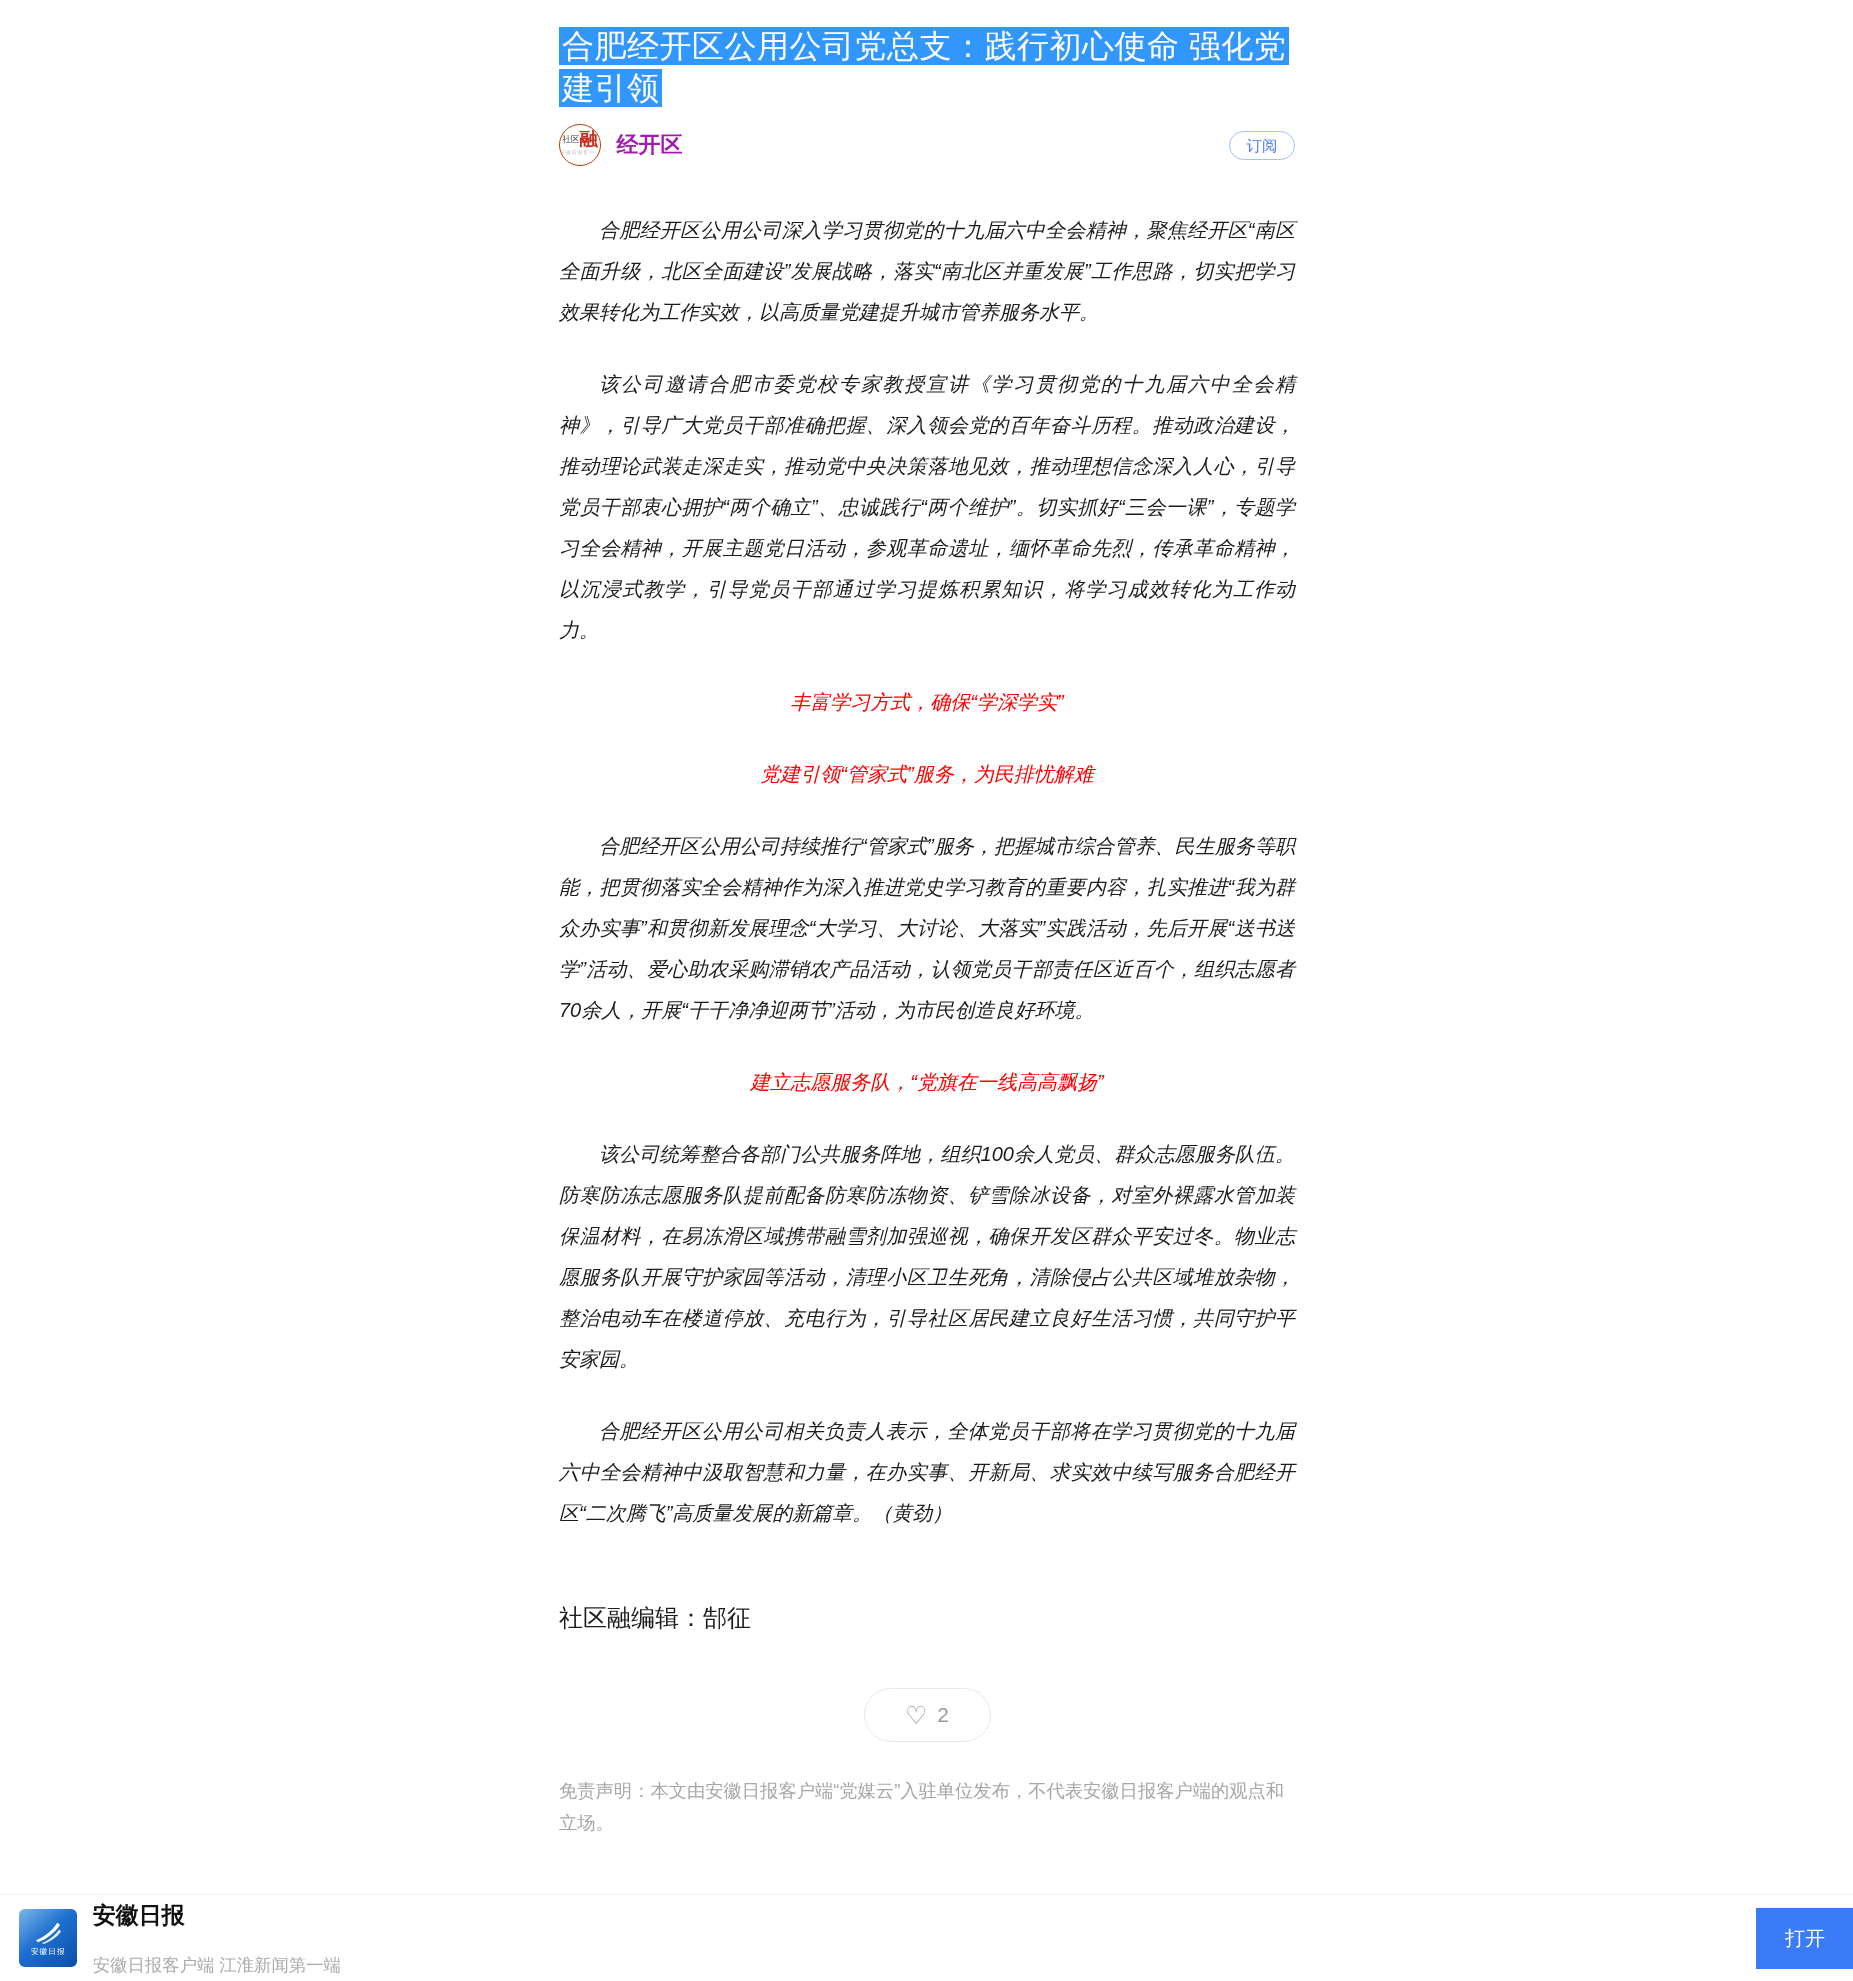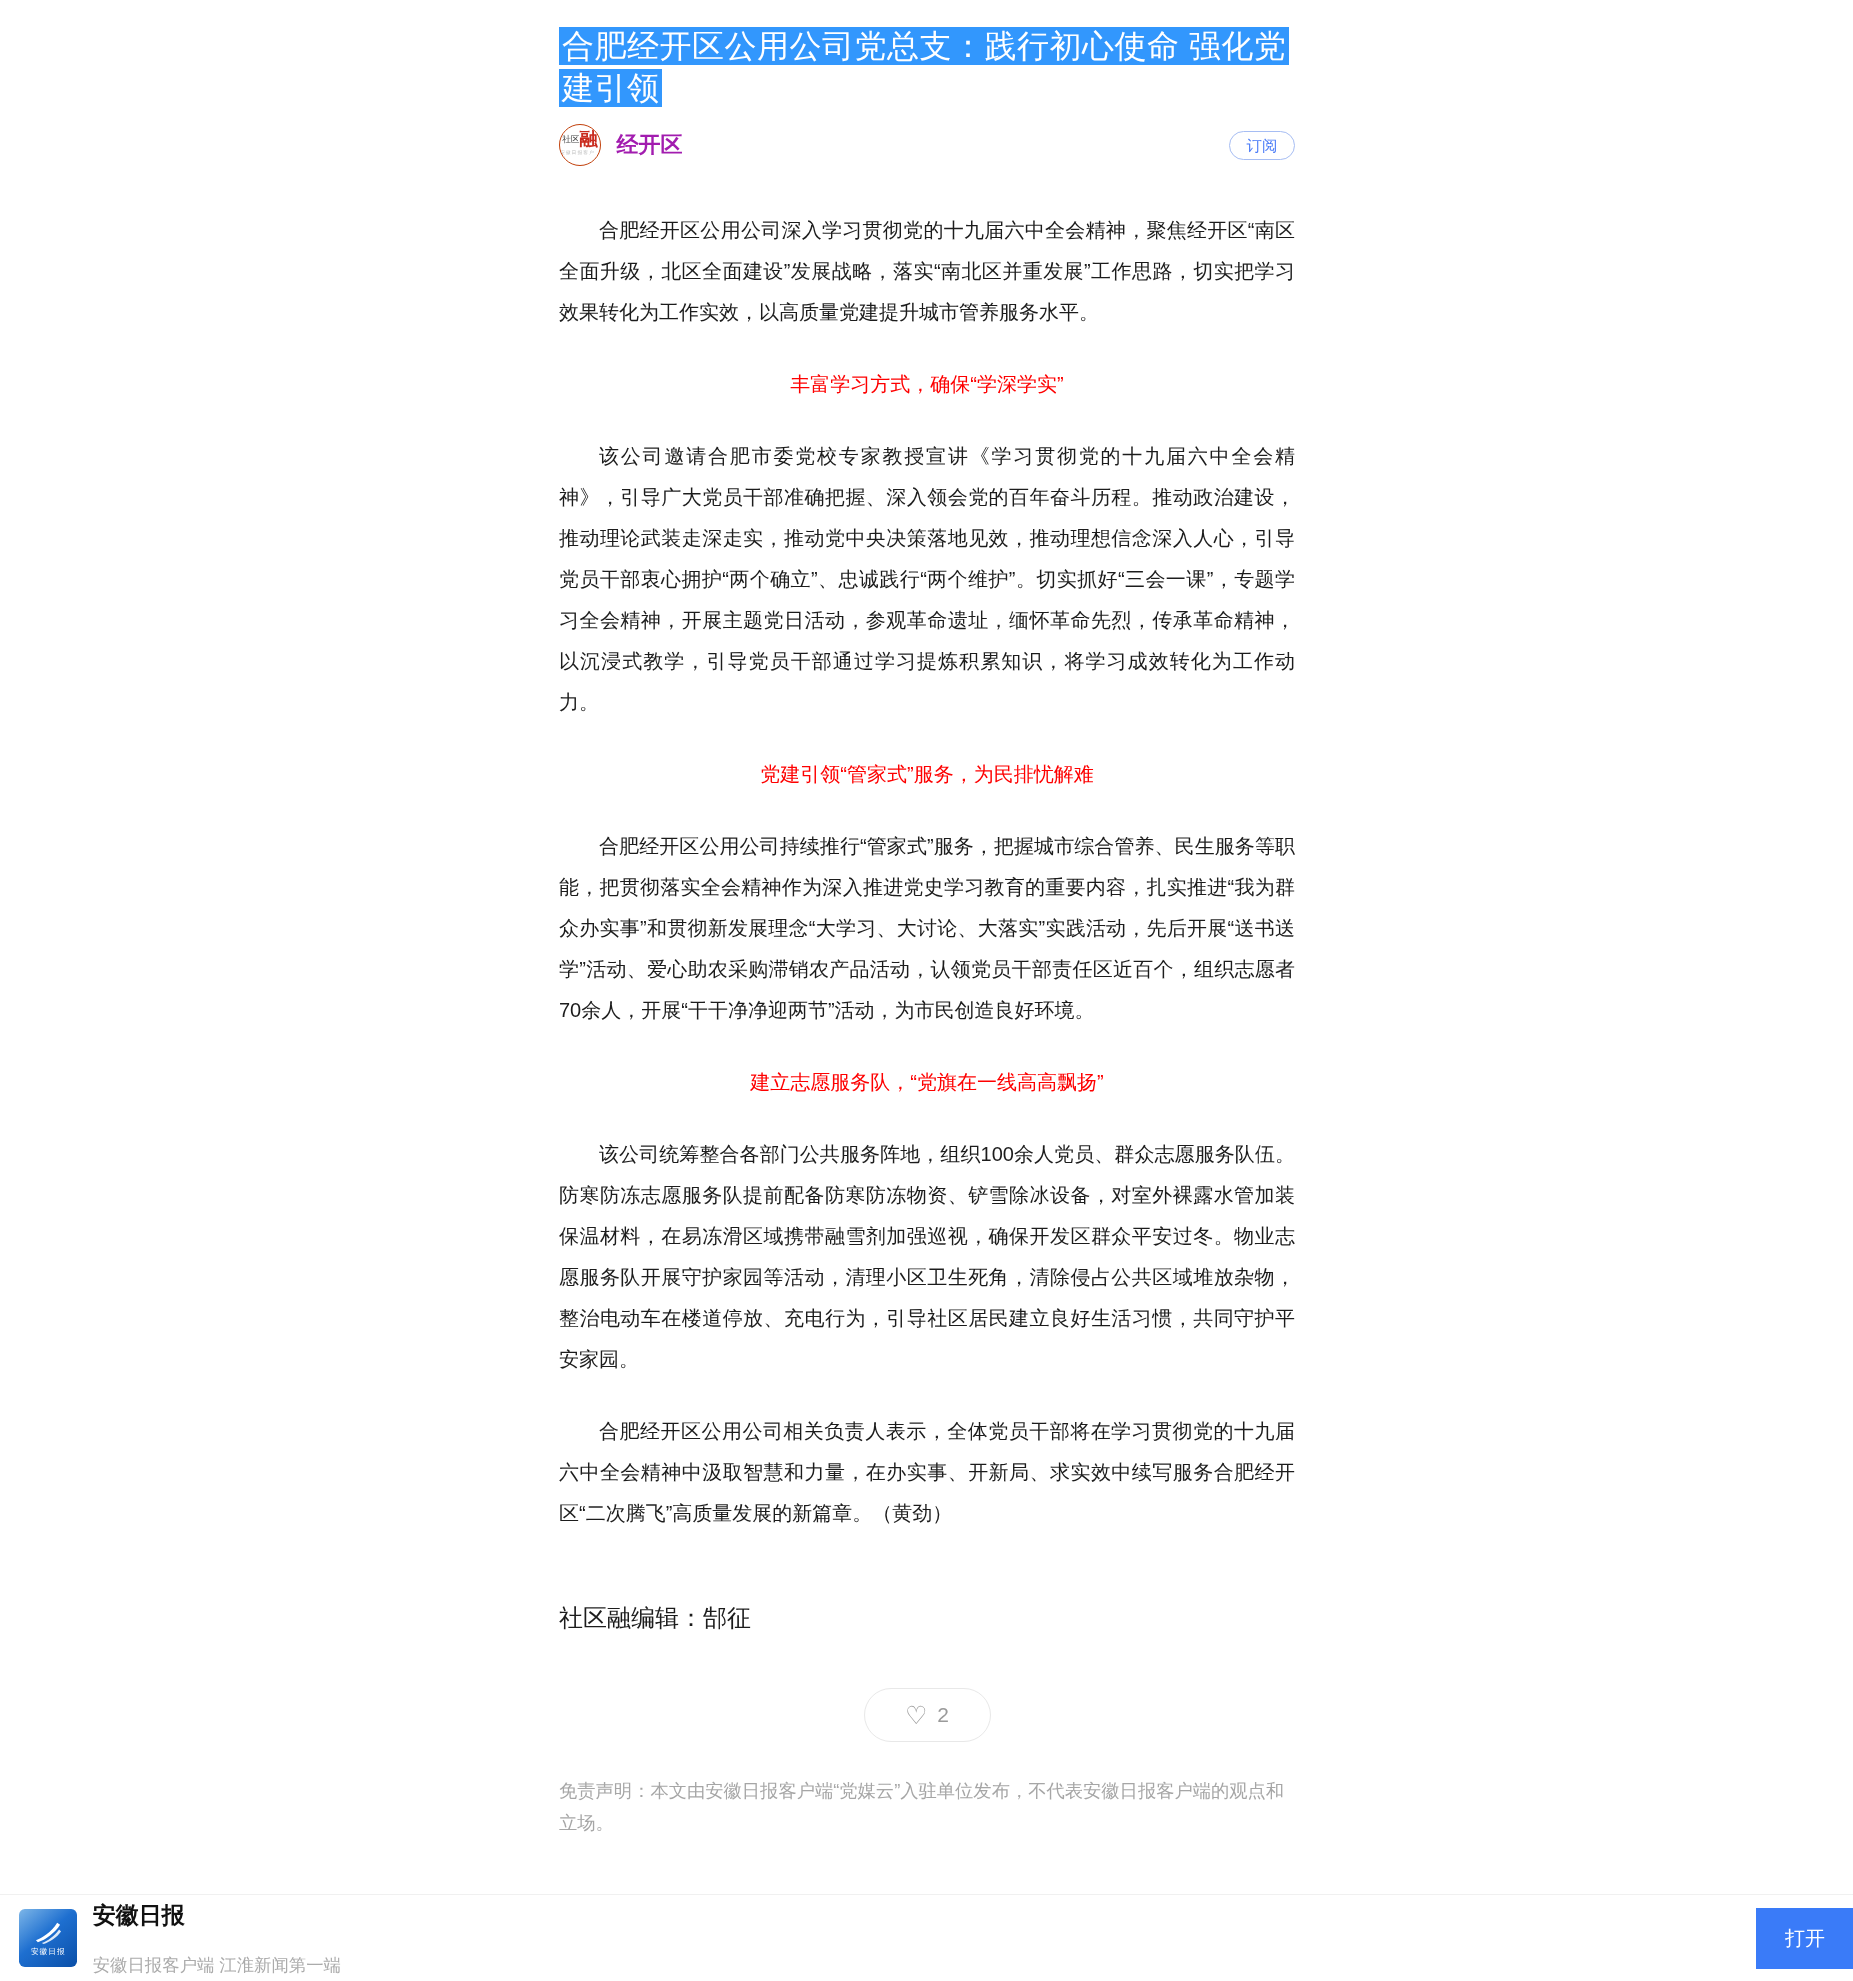--- a/index.html
+++ b/index.html
@@ -39,21 +39,21 @@
   .avatar .ava-small { font-size: 8.7px; color: #444; letter-spacing: 0; }
   .avatar .ava-red { font-size: 18.3px; color: #c92b1e; font-weight: bold; font-family: "Liberation Serif", serif; }
   .avatar .ava-micro { font-size: 4.8px; color: #bbb; letter-spacing: 1px; margin-top: 1px; }
   .author-name { margin-left: 15.4px; font-size: 22px; color: #a21caf; font-weight: 600; }
   .subscribe-btn {
     margin-left: auto; width: 66px; height: 29px;
     border: 1px solid #a6bdf3; border-radius: 15.4px; background: #fff;
     color: #4a7bf7; font-size: 15.4px; line-height: 27px; text-align: center;
     cursor: pointer;
   }
-  .article-body { margin-top: 44px; }
+  .article-body { margin-top: 44px; font-style: italic; }
   .block {
     font-size: 20px; line-height: 41px; color: #1c1c1c;
     margin-bottom: 31px;
   }
   .block.body {
     text-align: justify; text-indent: 2em;
   }
   .block.heading {
     color: #fe0000; text-align: center; text-indent: 0;
   }
@@ -114,23 +114,23 @@
         <div class="ava-micro">安徽日报客户端</div>
       </div>
       <div class="author-name">经开区</div>
       <button class="subscribe-btn">订阅</button>
     </div>
 
     <div class="article-body">
 
         <p class="block body">合肥经开区公用公司深入学习贯彻党的十九届六中全会精神，聚焦经开区“南区全面升级，北区全面建设”发展战略，落实“南北区并重发展”工作思路，切实把学习效果转化为工作实效，以高质量党建提升城市管养服务水平。</p>
 
+        <p class="block body">该公司邀请合肥市委党校专家教授宣讲《学习贯彻党的十九届六中全会精神》，引导广大党员干部准确把握、深入领会党的百年奋斗历程。推动政治建设，推动理论武装走深走实，推动党中央决策落地见效，推动理想信念深入人心，引导党员干部衷心拥护“两个确立”、忠诚践行“两个维护”。切实抓好“三会一课”，专题学习全会精神，开展主题党日活动，参观革命遗址，缅怀革命先烈，传承革命精神，以沉浸式教学，引导党员干部通过学习提炼积累知识，将学习成效转化为工作动力。</p>
+
         <p class="block heading">丰富学习方式，确保“学深学实”</p>
-
-        <p class="block body">该公司邀请合肥市委党校专家教授宣讲《学习贯彻党的十九届六中全会精神》，引导广大党员干部准确把握、深入领会党的百年奋斗历程。推动政治建设，推动理论武装走深走实，推动党中央决策落地见效，推动理想信念深入人心，引导党员干部衷心拥护“两个确立”、忠诚践行“两个维护”。切实抓好“三会一课”，专题学习全会精神，开展主题党日活动，参观革命遗址，缅怀革命先烈，传承革命精神，以沉浸式教学，引导党员干部通过学习提炼积累知识，将学习成效转化为工作动力。</p>
 
         <p class="block heading">党建引领“管家式”服务，为民排忧解难</p>
 
         <p class="block body">合肥经开区公用公司持续推行“管家式”服务，把握城市综合管养、民生服务等职能，把贯彻落实全会精神作为深入推进党史学习教育的重要内容，扎实推进“我为群众办实事”和贯彻新发展理念“大学习、大讨论、大落实”实践活动，先后开展“送书送学”活动、爱心助农采购滞销农产品活动，认领党员干部责任区近百个，组织志愿者70余人，开展“干干净净迎两节”活动，为市民创造良好环境。</p>
 
         <p class="block heading">建立志愿服务队，“党旗在一线高高飘扬”</p>
 
         <p class="block body">该公司统筹整合各部门公共服务阵地，组织100余人党员、群众志愿服务队伍。防寒防冻志愿服务队提前配备防寒防冻物资、铲雪除冰设备，对室外裸露水管加装保温材料，在易冻滑区域携带融雪剂加强巡视，确保开发区群众平安过冬。物业志愿服务队开展守护家园等活动，清理小区卫生死角，清除侵占公共区域堆放杂物，整治电动车在楼道停放、充电行为，引导社区居民建立良好生活习惯，共同守护平安家园。</p>
 
         <p class="block body">合肥经开区公用公司相关负责人表示，全体党员干部将在学习贯彻党的十九届六中全会精神中汲取智慧和力量，在办实事、开新局、求实效中续写服务合肥经开区“二次腾飞”高质量发展的新篇章。（黄劲）</p>

